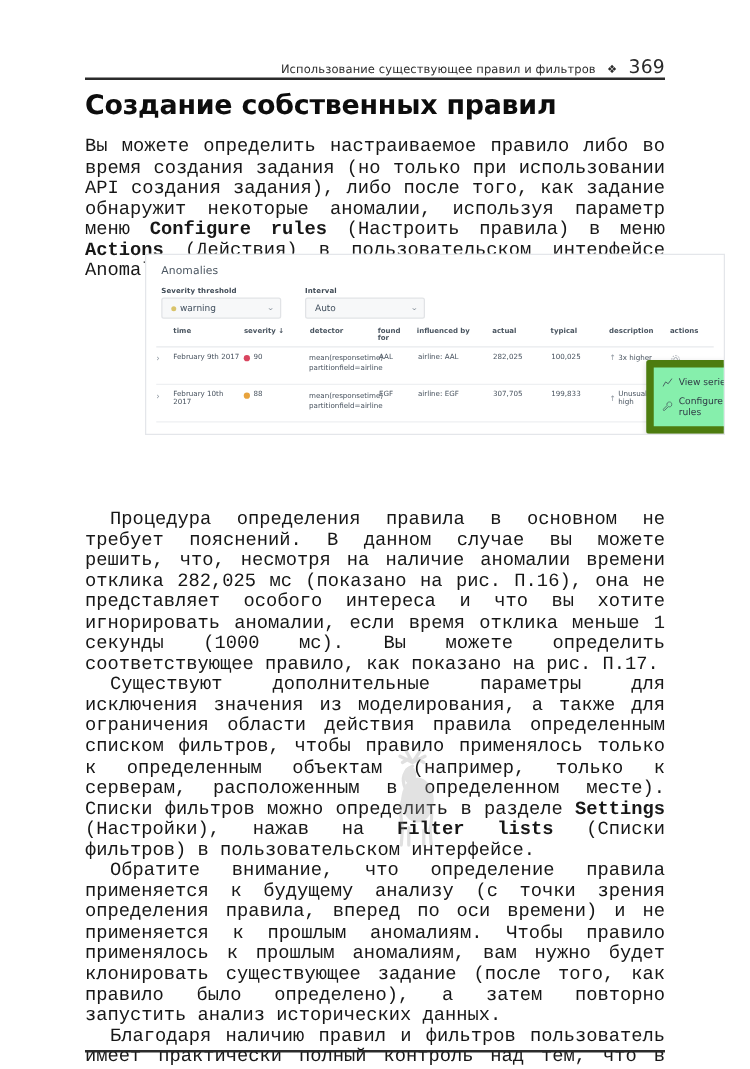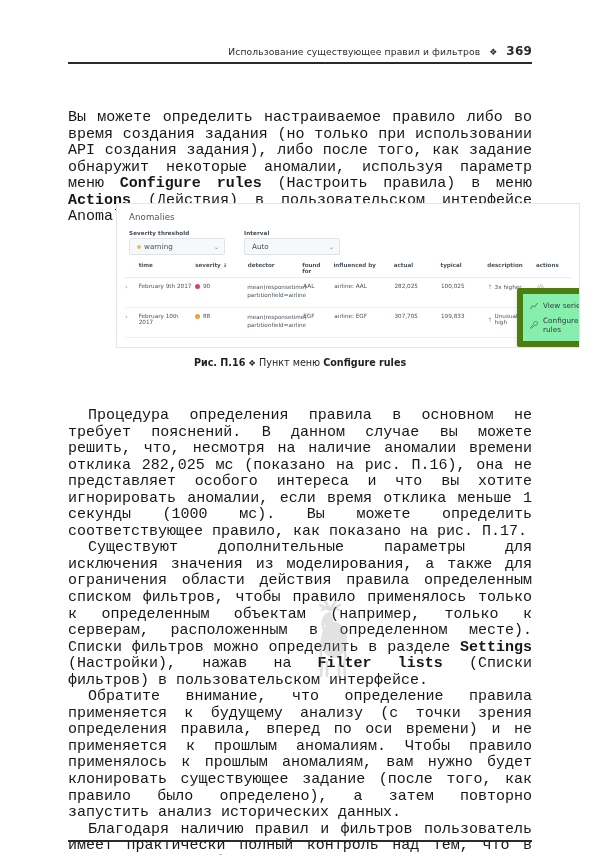--- a/index.html
+++ b/index.html
@@ -37,22 +37,22 @@
     letter-spacing: 0.1px;
   }
   .running-head .rh-text { font-size: 9.2px; }
   .running-head .rh-floret {
     font-size: 9px;
     color: #2b2b2b;
     padding: 0 1px;
   }
   .running-head .rh-page {
     font-family: "DejaVu Sans", sans-serif;
-    font-weight: bold;
-    font-size: 12px;
+    font-weight: normal;
+    font-size: 15px;
     letter-spacing: 0.2px;
   }
   .rule-top {
     position: absolute;
     top: 62px;
     left: 68px;
     right: 68px;
     height: 1.6px;
     background: #2b2b2b;
   }
@@ -260,20 +260,21 @@
 
 <div class="page">
 
   <div class="running-head">
     <span class="rh-text">Использование существующее правил и фильтров</span>
     <span class="rh-floret">❖</span>
     <span class="rh-page">369</span>
   </div>
   <div class="rule-top"></div>
 
+  <h1 class="title">Создание собственных правил</h1>
 
   <div class="body-col">
     <p class="para"><span>Вы можете определить настраиваемое правило либо во время создания за­дания (но только при использовании API создания задания), либо после того, как задание обнаружит некоторые аномалии, используя параметр меню </span><b>Con­figure rules</b><span> (Настроить правила) в меню </span><b>Actions</b><span> (Действия) в пользователь­ском интерфейсе Anomaly Explorer (рис. П.16).</span></p>
   </div>
 
   <div class="figure">
     <div class="screenshot">
 
       <div class="sc-title">Anomalies</div>
 
@@ -369,21 +370,20 @@
         <div class="popup-item">
           <svg width="8" height="8" viewBox="0 0 16 16">
             <path d="M11 1 a4 4 0 0 0 -3.6 5.7 L1.5 12.6 a1.3 1.3 0 0 0 1.9 1.9 L9.3 8.6 A4 4 0 1 0 11 1 Z" fill="none" stroke="#3b4753" stroke-width="1.4" stroke-linejoin="round"></path>
           </svg>
           <span>Configure rules</span>
         </div>
       </div>
     </div>
 
     <div class="caption">
-      <div class="cap-line1"><span class="cap-num">Рис. П.16</span><span class="cap-floret">❖</span><span>Пункт меню </span><span class="cap-bold">Configure rules</span></div>
     </div>
   </div>
 
   <div class="body-col" style="top:408px;">
     <p class="para" style="text-indent:20px;">Процедура определения правила в основном не требует пояснений. В дан­ном случае вы можете решить, что, несмотря на наличие аномалии времени отклика 282,025 мс (показано на рис. П.16), она не представляет особого ин­тереса и что вы хотите игнорировать аномалии, если время отклика меньше 1 секунды (1000 мс). Вы можете определить соответствующее правило, как показано на рис. П.17.</p>
 
     <p class="para" style="text-indent:20px;"><span>Существуют дополнительные параметры для исключения значения из мо­делирования, а также для ограничения области действия правила определен­ным списком фильтров, чтобы правило применялось только к определенным объектам (например, только к серверам, расположенным в определенном месте). Списки фильтров можно определить в разделе </span><b>Settings</b><span> (Настройки), нажав на </span><b>Filter lists</b><span> (Списки фильтров) в пользовательском интерфейсе.</span></p>
 
     <p class="para" style="text-indent:20px;">Обратите внимание, что определение правила применяется к будущему анализу (с точки зрения определения правила, вперед по оси времени) и не применяется к прошлым аномалиям. Чтобы правило применялось к про­шлым аномалиям, вам нужно будет клонировать существующее задание (после того, как правило было определено), а затем повторно запустить ана­лиз исторических данных.</p>
 

